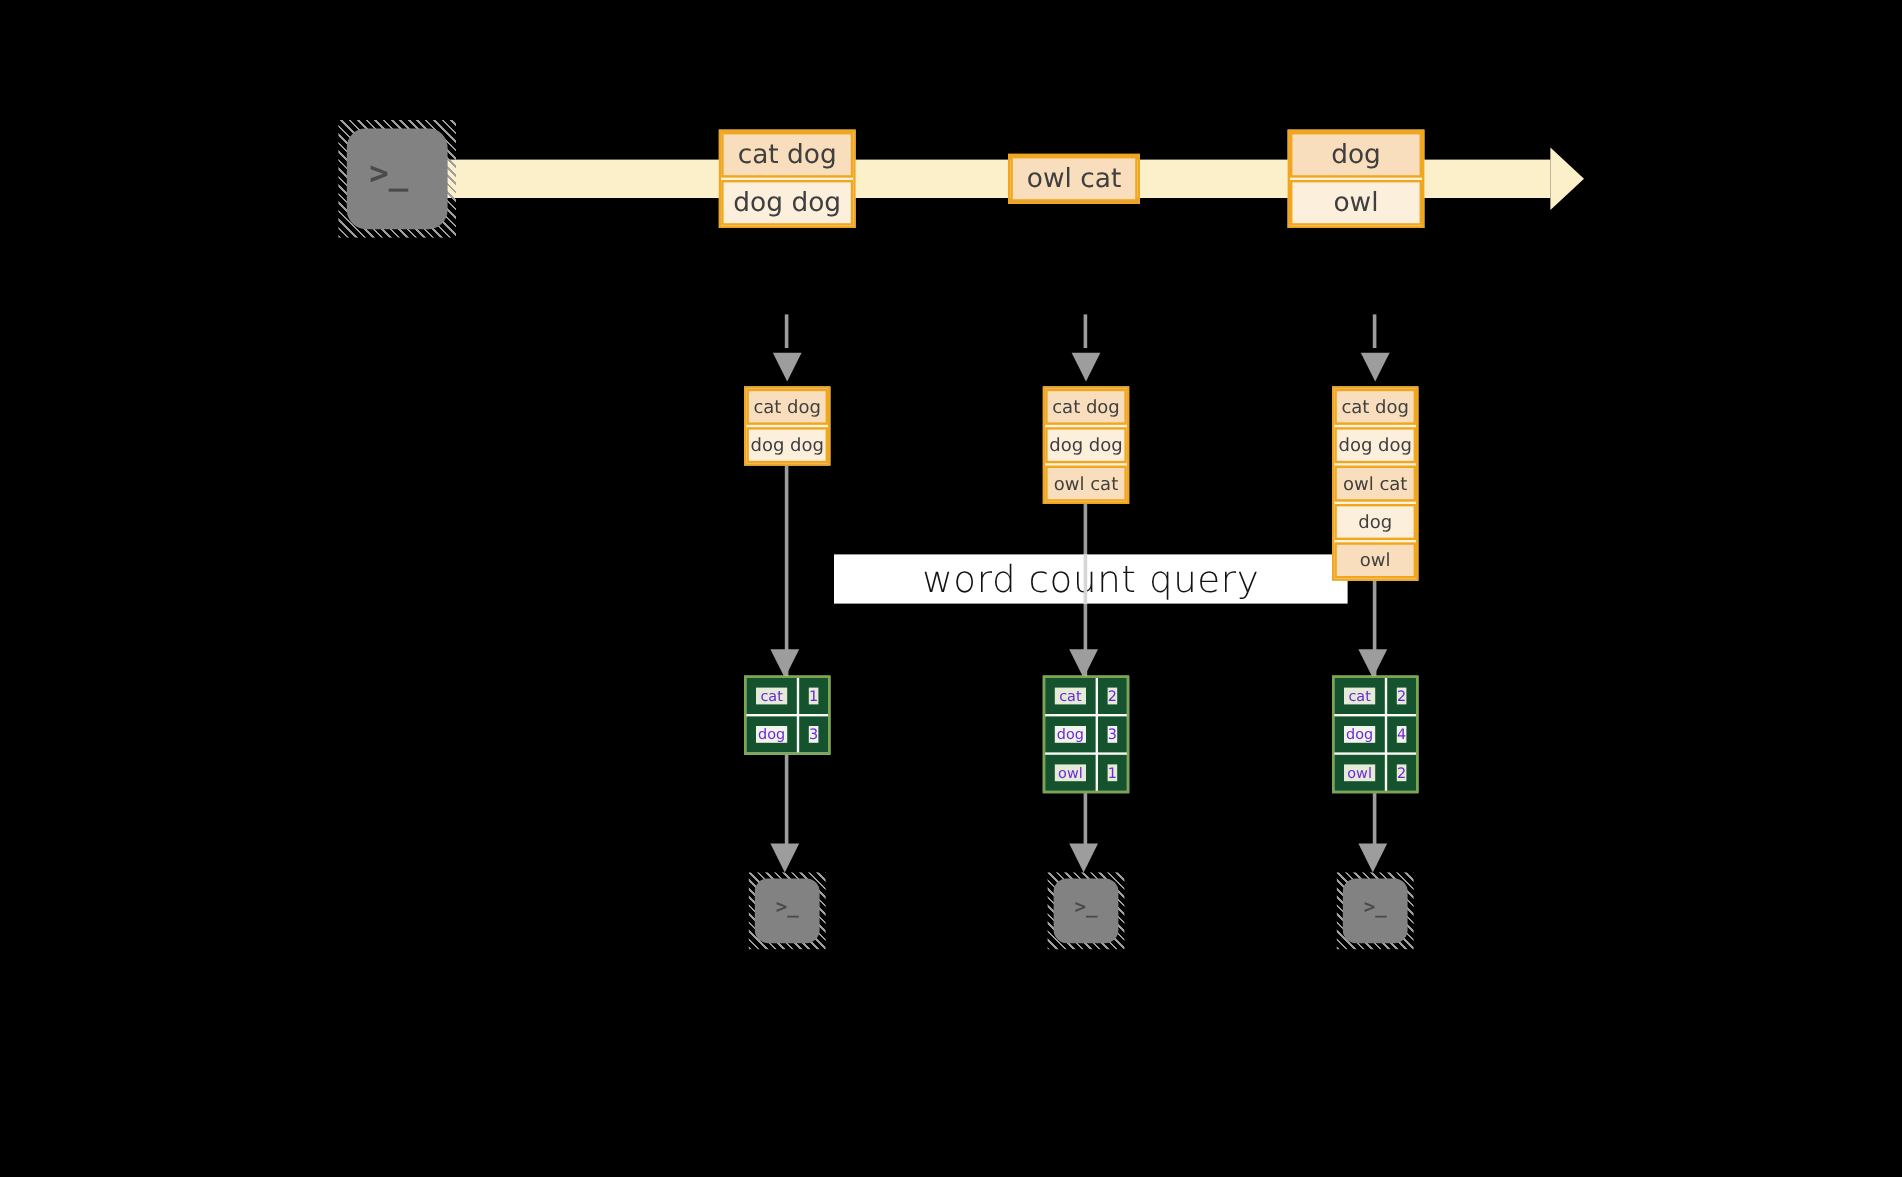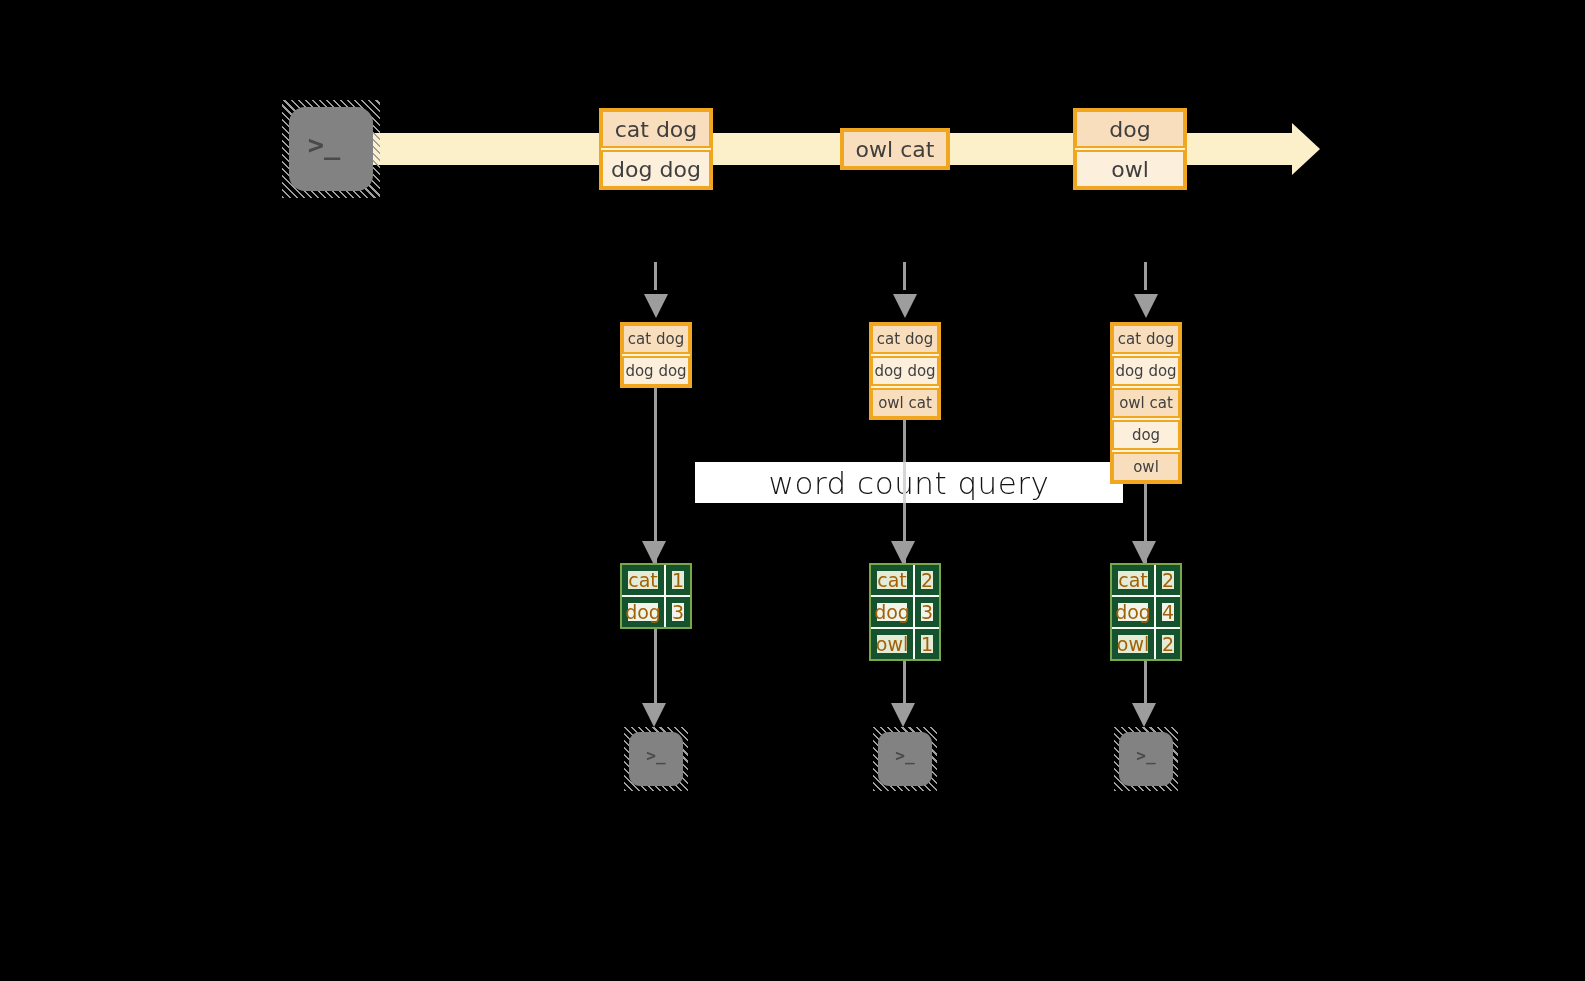--- a/index.html
+++ b/index.html
@@ -33,21 +33,21 @@
 
   
   .qband{position:absolute;left:695px;top:462px;width:428px;height:41px;background:#ffffff;z-index:2;
     display:flex;align-items:center;justify-content:center;}
   .qband span{font-size:31px;font-weight:300;color:#141414;letter-spacing:0.5px;}
   .qcross{position:absolute;left:903px;top:462px;width:3px;height:41px;background:#d6d6d6;z-index:3;}
 
   
   .gtable{position:absolute;width:72px;border:2px solid #7aa74a;background:#fafcf7;display:flex;flex-direction:column;gap:2px;z-index:4;}
   .grow{display:flex;gap:2px;}
-  .gcell{height:30px;border:6px solid #14532d;display:flex;align-items:center;justify-content:center;font-size:19px;color:#a16207;}
+  .gcell{height:30px;border:8px solid #14532d;display:flex;align-items:center;justify-content:center;font-size:12px;color:#6d28d9;}
   .gcell.word{width:42px;}
   .gcell.num{width:24px;}
   .rdark .gcell{background:#e4ecd8;}
   .rlight .gcell{background:#f0f4ea;}
 
   
   .hatch{position:absolute;z-index:2;
     background:repeating-linear-gradient(45deg,#9f9f9f 0px,#9f9f9f 1.5px,transparent 1.5px,transparent 5px);}
   .term-inner{position:absolute;background:#828282;display:flex;align-items:center;justify-content:center;}
   .src .term-inner{left:7px;top:7px;right:7px;bottom:7px;border-radius:16px;}

